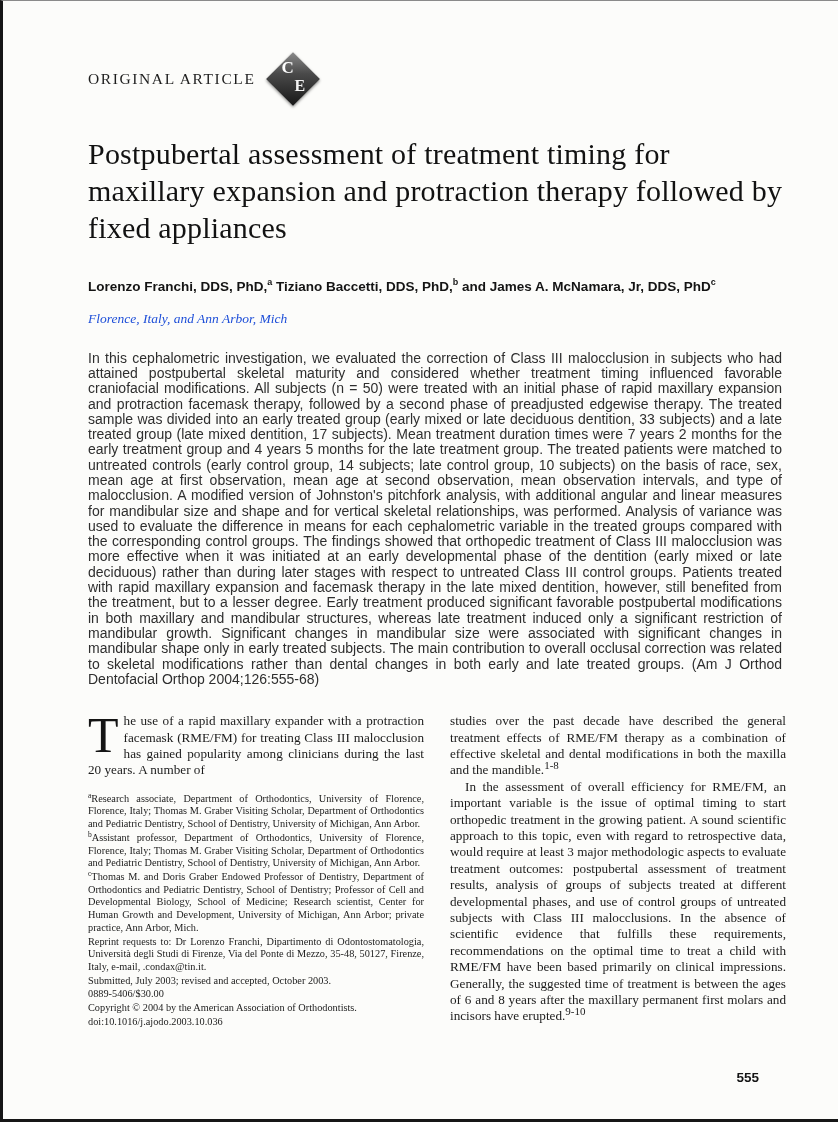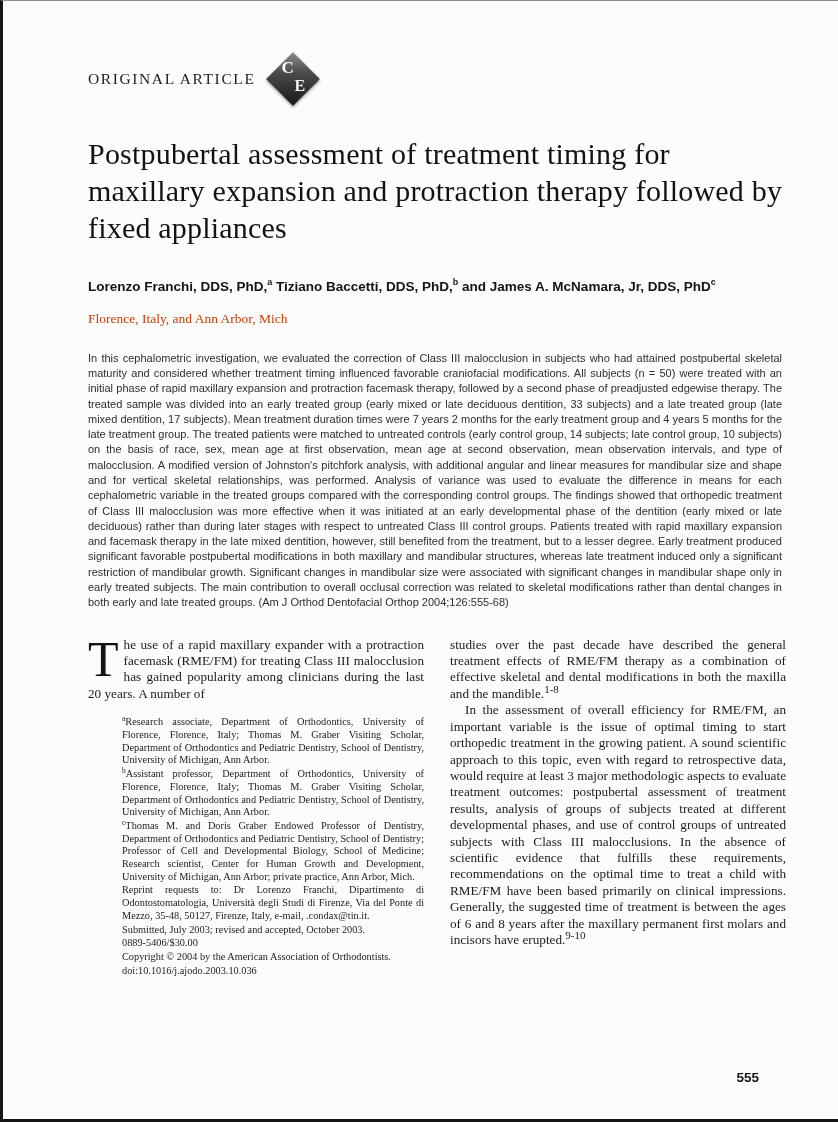--- a/index.html
+++ b/index.html
@@ -56,29 +56,30 @@
     font-family: "Liberation Sans", sans-serif;
     font-weight: 700;
     font-size: 13.5px;
     line-height: 1.3;
     color: #141414;
     margin: 30px 0 16px 0;
   }
   .authors sup { font-size: 9px; font-weight: 700; }
   .affiliation {
     font-family: "Liberation Serif", serif;
+    font-style: italic;
     font-size: 13.5px;
-    color: #c2410c;
+    color: #1d4ed8;
     margin: 5px 0 0 0;
   }
 
   
   .abstract {
     font-family: "Liberation Sans", sans-serif;
-    font-size: 11px;
+    font-size: 14px;
     line-height: 15.3px;
     text-align: justify;
     color: #2e2e2e;
     margin: 24px 4px 0 0;
   }
 
   
   .columns { display: flex; gap: 26px; margin-top: 26px; }
   .col { flex: 1; min-width: 0; }
   .body-par {
@@ -94,21 +95,21 @@
   .dropcap {
     float: left;
     font-family: "Liberation Serif", serif;
     font-size: 50px;
     line-height: 41px;
     padding: 2px 5px 0 0;
     color: #141414;
   }
 
   
-  .footnotes { margin-top: 14px; margin-left: 34px; }
+  .footnotes { margin-top: 14px; }
   .fn {
     font-family: "Liberation Serif", serif;
     font-size: 10.3px;
     line-height: 12.7px;
     text-align: justify;
     margin: 0 0 1px 0;
     color: #1b1b1b;
   }
   .fn sup { font-size: 7.5px; line-height: 0; }
 

